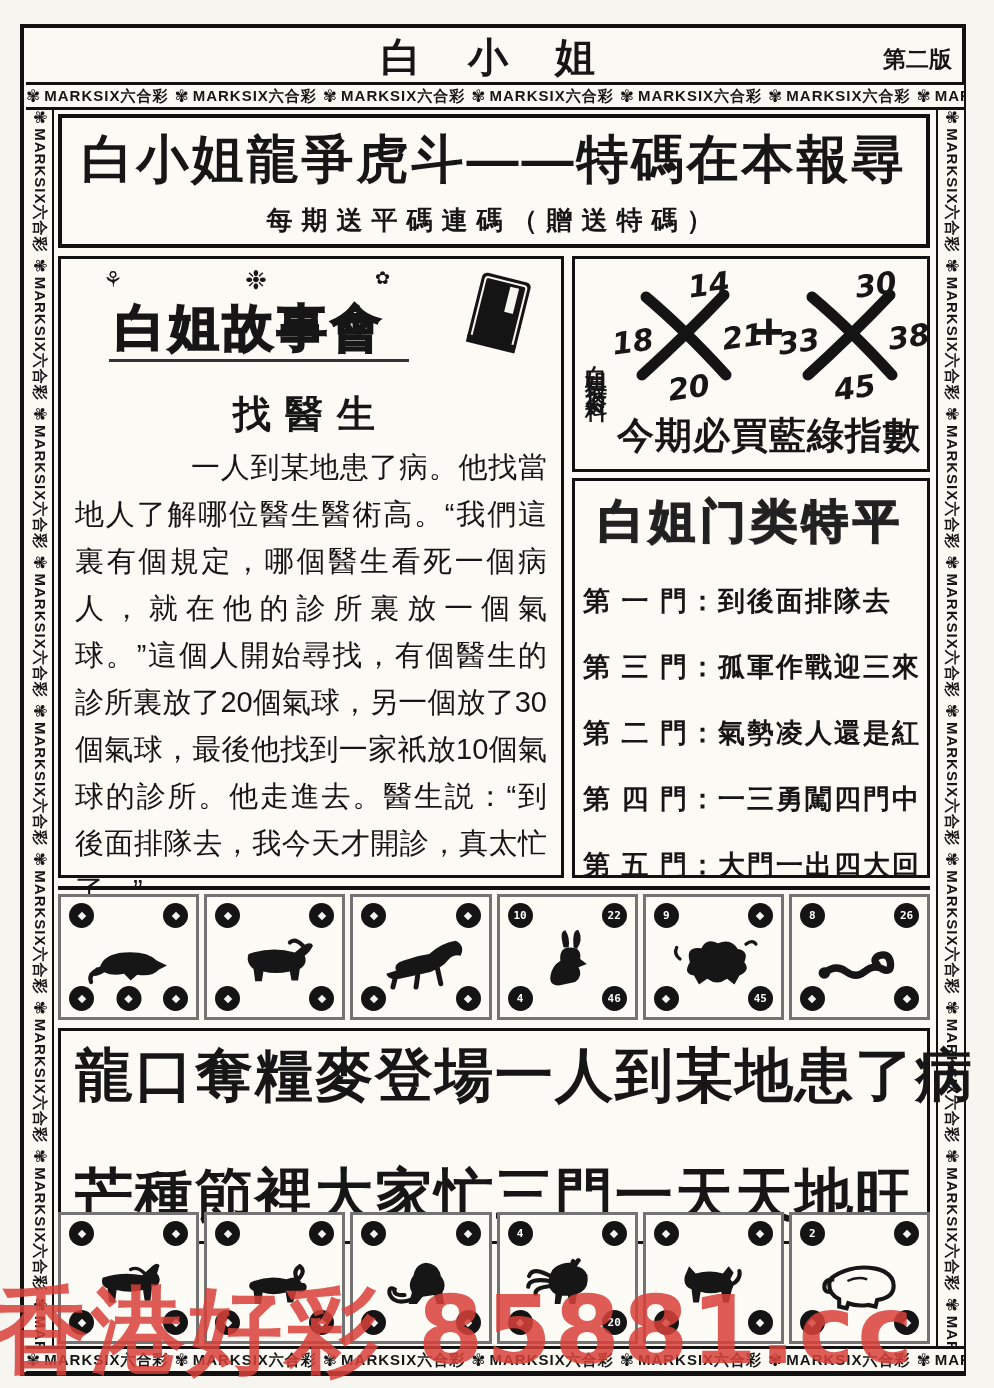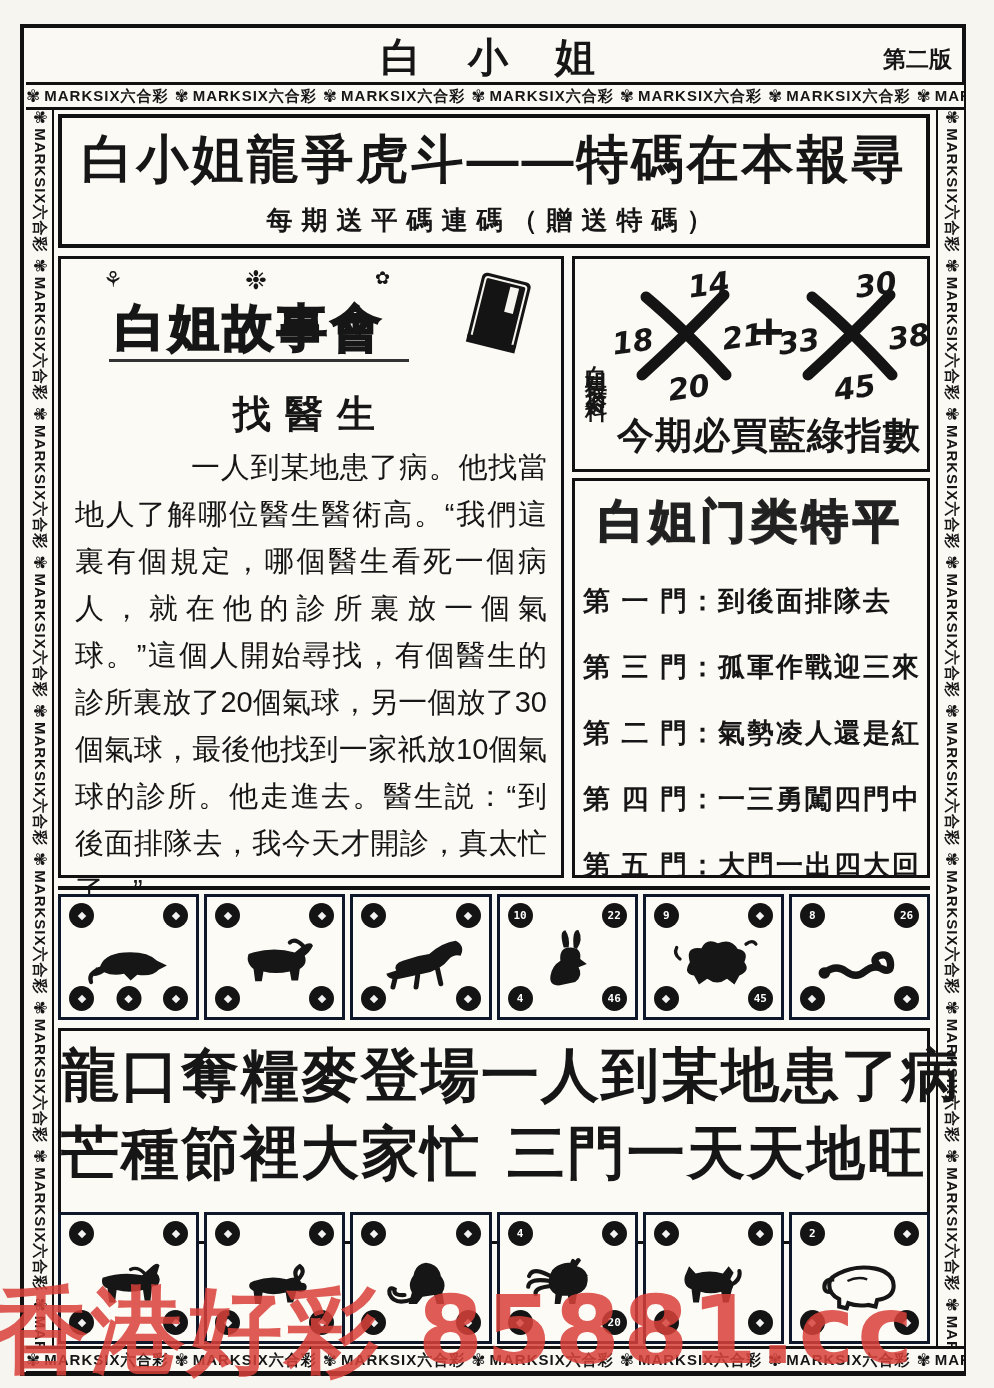--- a/index.html
+++ b/index.html
@@ -69,34 +69,34 @@
   #doors-box{position:absolute;left:572px;top:478px;width:358px;height:400px;border:3px solid #111;box-sizing:border-box;
              padding:10px 8px;background:#fbfaf5;}
   #doors-title{text-align:center;font-size:46px;font-weight:900;letter-spacing:5px;-webkit-text-stroke:1.5px #222;
                text-shadow:1px 1px 0 #777;}
   .door-row{font-size:27px;font-weight:600;margin-top:30px;letter-spacing:2px;white-space:nowrap;}
 
   
   .zrow{position:absolute;left:58px;width:872px;display:flex;gap:5px;}
   #zrow-1{top:886px;height:134px;border-top:4px solid #111;padding-top:4px;box-sizing:border-box;}
   #zrow-2{top:1212px;height:132px;}
-  .tile{flex:1;border:3px solid #0f172a;box-sizing:border-box;position:relative;background:#fcfbf6;}
+  .tile{flex:1;border:3px solid #737373;box-sizing:border-box;position:relative;background:#fcfbf6;}
   .tile .animal{position:absolute;left:50%;top:52%;transform:translate(-50%,-50%);width:100px;height:66px;}
   .tile .animal svg{width:100%;height:100%;fill:#161616;}
   .coin{position:absolute;width:25px;height:25px;border-radius:50%;background:#141414;color:#fff;
         font-size:11px;font-weight:700;display:flex;align-items:center;justify-content:center;
         font-family:"DejaVu Sans Mono",monospace;}
   .coin:empty::after{content:"";width:6px;height:6px;background:#f2f2f2;transform:rotate(45deg);}
   .coin.tl{left:8px;top:6px;} .coin.tr{right:8px;top:6px;}
   .coin.bl{left:8px;bottom:6px;} .coin.br{right:8px;bottom:6px;}
   .coin.bm{left:50%;transform:translateX(-50%);bottom:6px;}
 
   
   #slogan-box{position:absolute;left:58px;top:1028px;width:872px;height:216px;border:3px solid #111;box-sizing:border-box;
-              display:flex;flex-direction:column;justify-content:flex-start;padding:6px 0;background:#fbfaf5;}
+              display:flex;flex-direction:column;justify-content:space-between;padding:6px 14px;background:#fbfaf5;}
   .slogan-line{display:flex;justify-content:space-between;font-size:58px;font-weight:900;letter-spacing:2px;white-space:nowrap;}
 
   
   #watermark{position:absolute;left:-6px;top:1268px;font-size:94px;font-weight:900;letter-spacing:3px;
              white-space:nowrap;z-index:6;opacity:.85;pointer-events:none;font-family:"DejaVu Sans",sans-serif;}
 </style>
 </head>
 <body>
 
 <div id="page">

